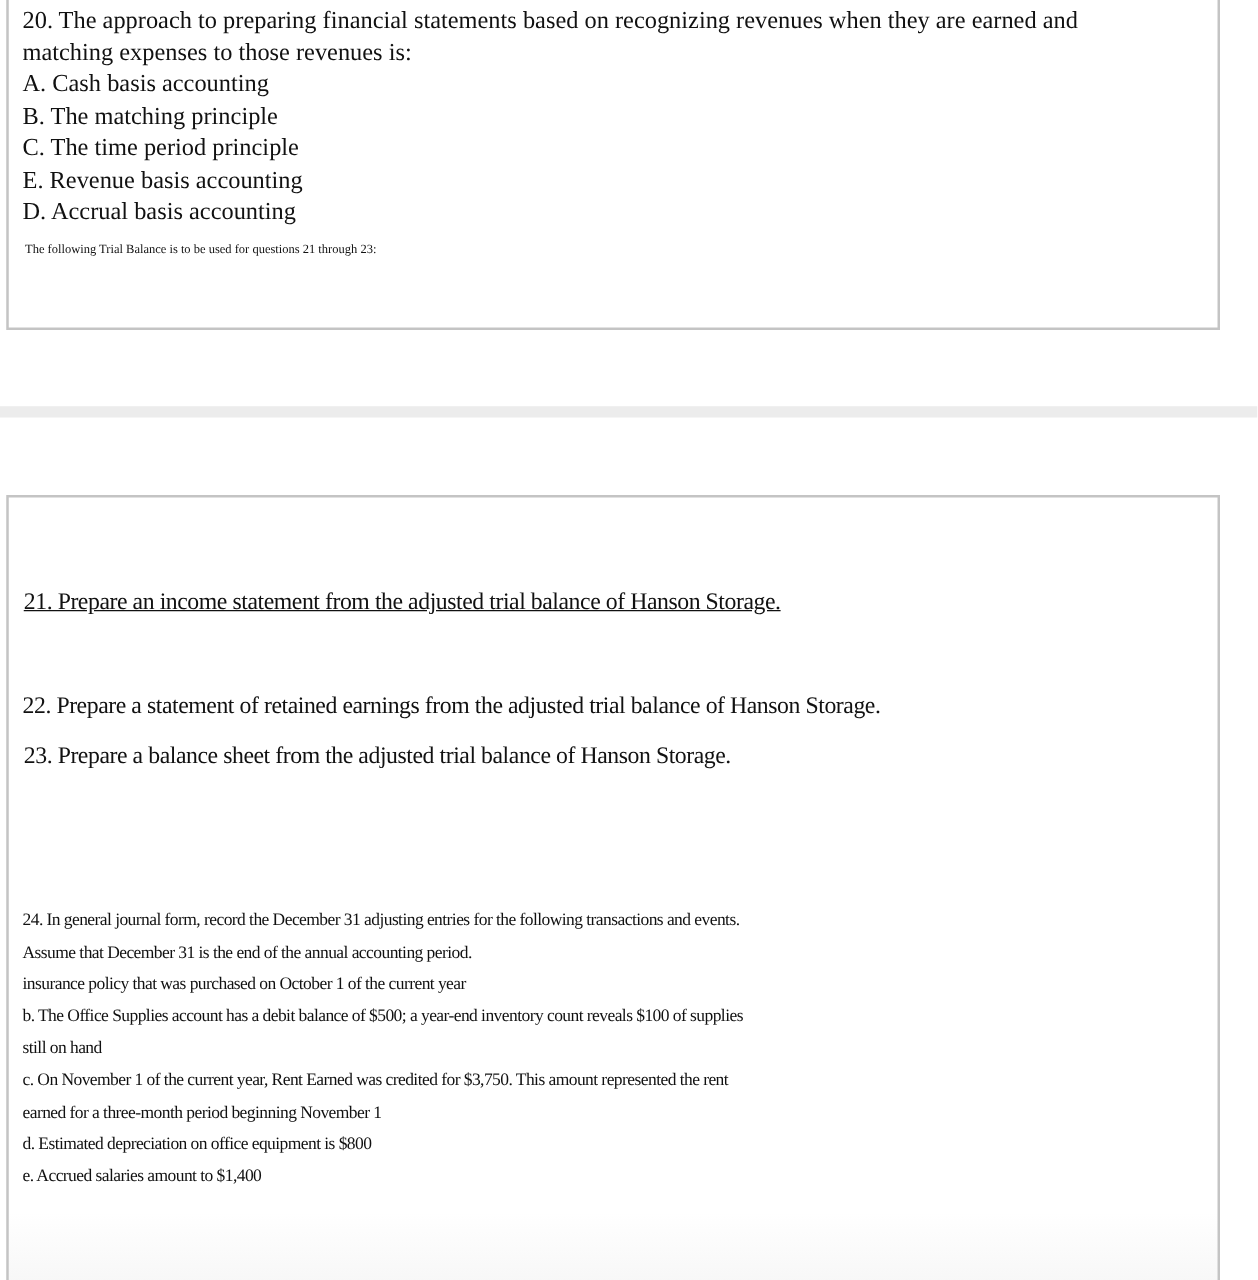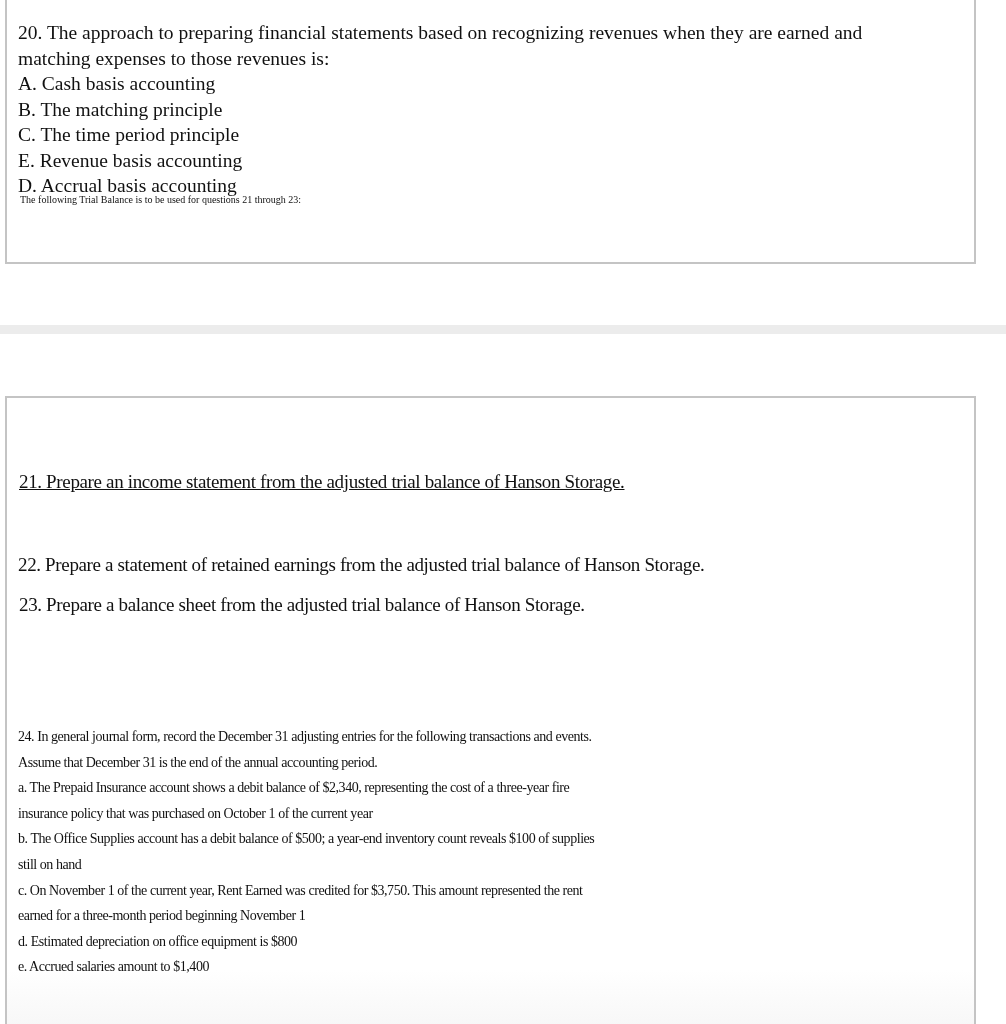--- a/index.html
+++ b/index.html
@@ -10,21 +10,21 @@
   .box {
     position: absolute; left: 5px; width: 971px;
     border: 2px solid #c4c4c4; box-sizing: border-box; background: #fff;
   }
   #box1 { top: -4px; height: 268px; }
   #box2 { top: 396px; height: 640px;
     background: linear-gradient(to bottom, #ffffff 0%, #ffffff 90%, #f6f6f6 100%); }
   .gray-bar {
     position: absolute; left: 0; top: 325px; width: 1006px; height: 9px; background: #ececec;
   }
-  .q20 { position: absolute; left: 11px; top: 6px; width: 950px; font-size: 19.5px; line-height: 25.5px; margin-top: 16px; }
+  .q20 { position: absolute; left: 11px; top: 6px; width: 950px; font-size: 19.5px; line-height: 25.5px; }
   .q20 .line { display: block; white-space: nowrap; }
   .note { position: absolute; left: 13px; top: 196px; font-size: 10px; white-space: nowrap; }
   .q { position: absolute; left: 12px; font-size: 19px; white-space: nowrap; letter-spacing: -0.35px; }
   #q21 { top: 73px; text-decoration: underline; }
   #q22 { top: 156px; left: 11px; font-family: Liberation Serif, serif; }
   #q23 { top: 196px; text-align: center; }
   .q24 { position: absolute; left: 11px; top: 326px; width: 955px; font-size: 14px; line-height: 25.6px; letter-spacing: -0.45px; }
   .q24 .line { display: block; white-space: nowrap; }
 </style>
 </head>
@@ -45,21 +45,20 @@
 
 <div class="gray-bar"></div>
 
 <div class="box" id="box2">
   <div class="q" id="q21">21. Prepare an income statement from the adjusted trial balance of Hanson Storage.</div>
   <div class="q" id="q22">22. Prepare a statement of retained earnings from the adjusted trial balance of Hanson Storage.</div>
   <div class="q" id="q23">23. Prepare a balance sheet from the adjusted trial balance of Hanson Storage.</div>
   <div class="q24">
     <span class="line">24. In general journal form, record the December 31 adjusting entries for the following transactions and events.</span>
     <span class="line">Assume that December 31 is the end of the annual accounting period.</span>
-    <span class="line">a. The Prepaid Insurance account shows a debit balance of $2,340, representing the cost of a three-year fire</span>
     <span class="line">insurance policy that was purchased on October 1 of the current year</span>
     <span class="line">b. The Office Supplies account has a debit balance of $500; a year-end inventory count reveals $100 of supplies</span>
     <span class="line">still on hand</span>
     <span class="line">c. On November 1 of the current year, Rent Earned was credited for $3,750. This amount represented the rent</span>
     <span class="line">earned for a three-month period beginning November 1</span>
     <span class="line">d. Estimated depreciation on office equipment is $800</span>
     <span class="line">e. Accrued salaries amount to $1,400</span>
   </div>
 </div>
 

